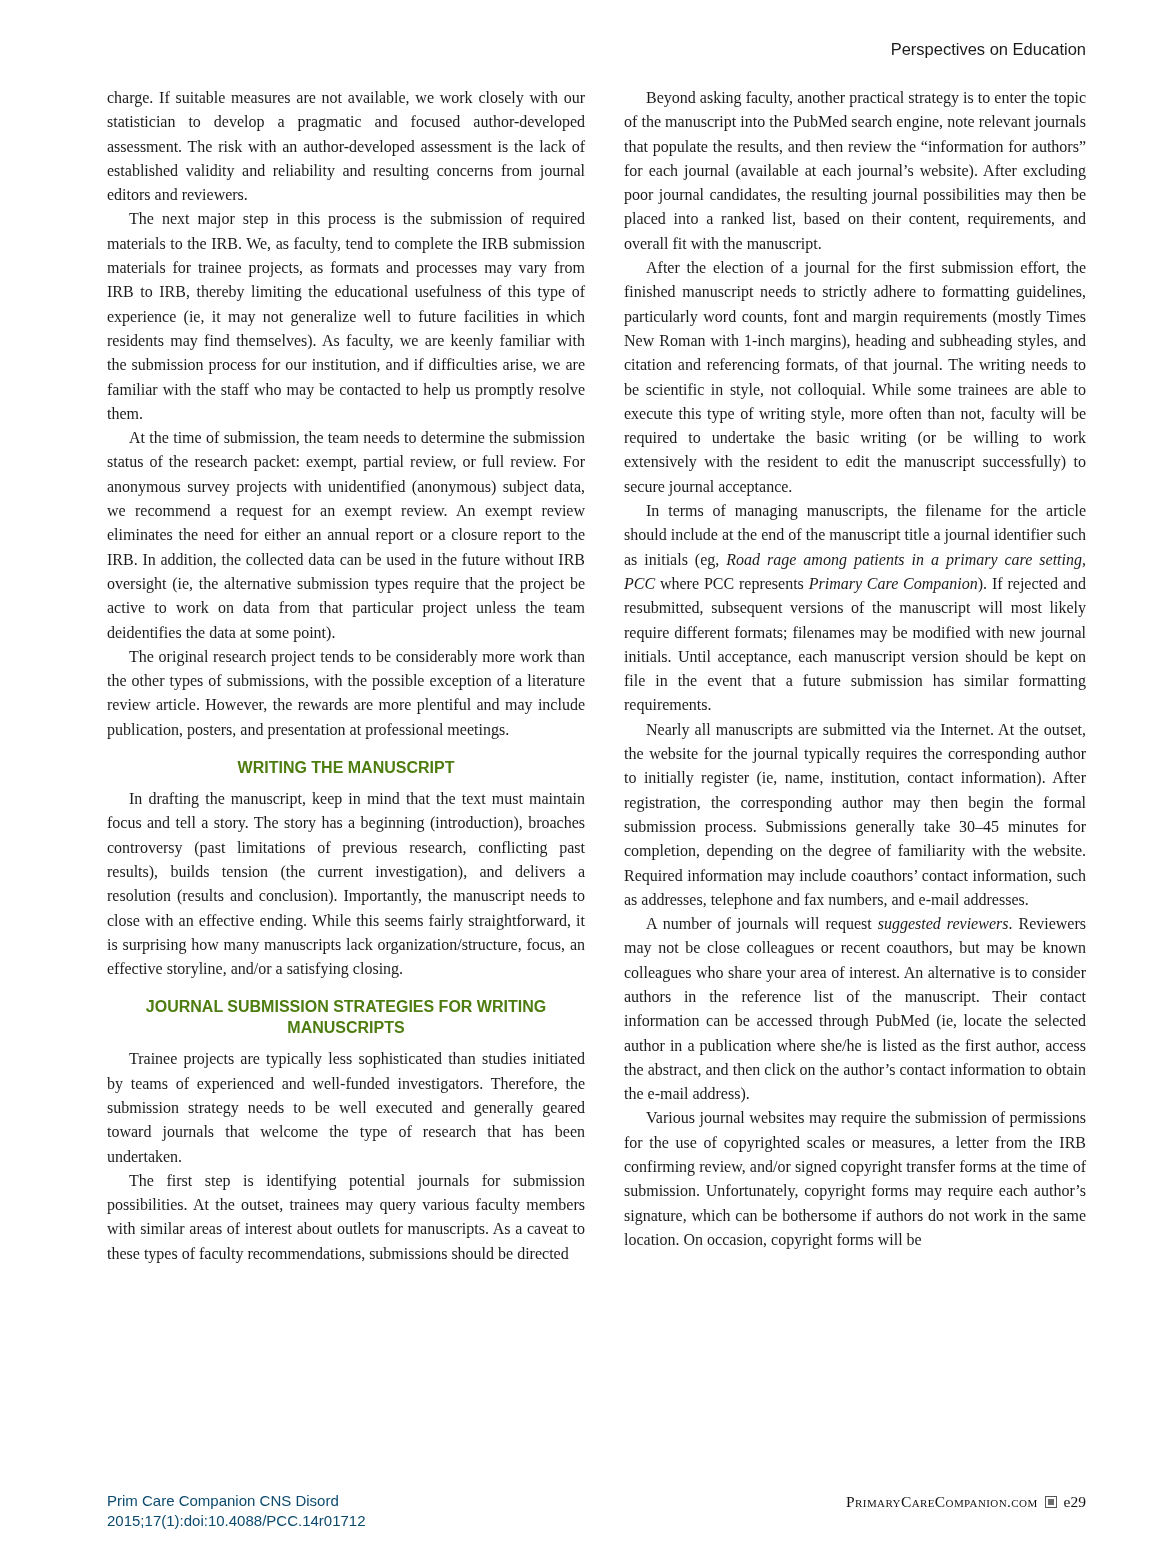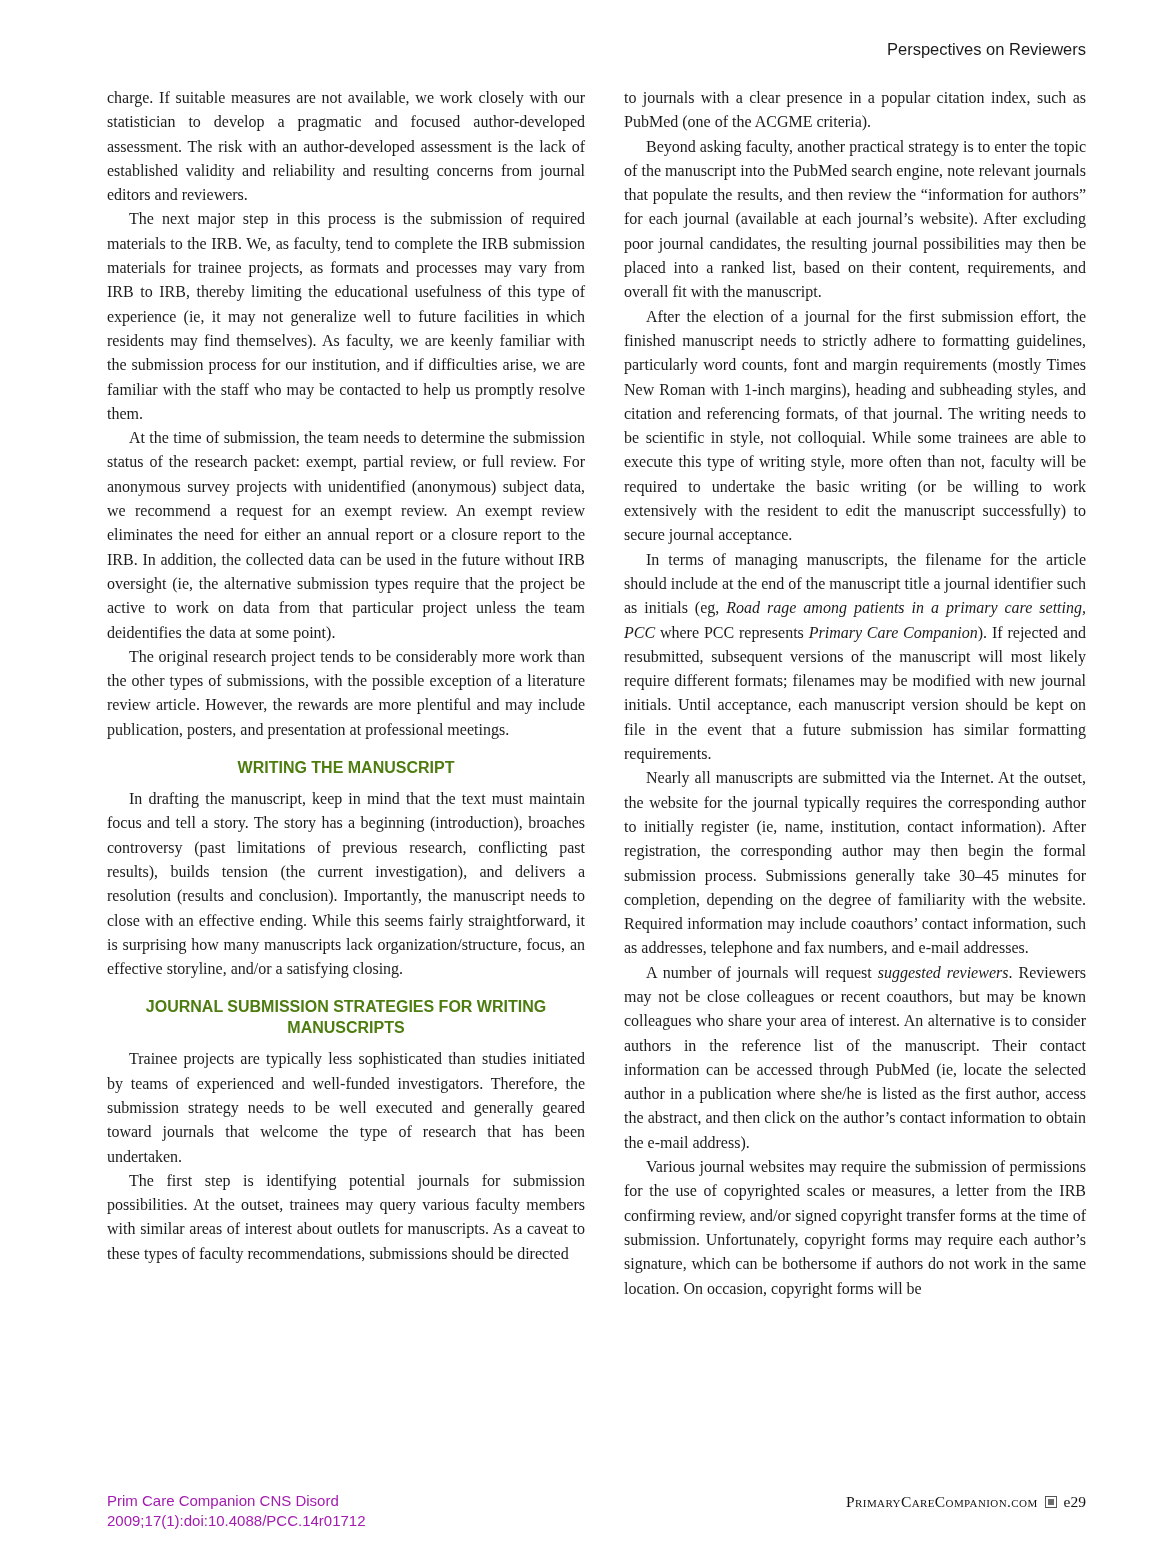--- a/index.html
+++ b/index.html
@@ -47,21 +47,21 @@
     position: absolute;
     left: 107px; right: 84px; top: 1491px;
     display: flex;
     justify-content: space-between;
     align-items: flex-start;
   }
   .footer-left {
     font-family: "Liberation Sans", sans-serif;
     font-size: 15px;
     line-height: 20px;
-    color: #a21caf;
+    color: #0c4a6e;
   }
   .footer-right {
     display: flex;
     align-items: center;
     gap: 7px;
     font-size: 15.5px;
     color: #111;
     padding-top: 2px;
     margin-left: 15px;
   }
@@ -83,52 +83,51 @@
     inset: 2px;
     background: #6d6d6d;
   }
   .page-num { font-weight: 400; }
 </style>
 </head>
 <body>
 
 <div class="page">
 
-  <div class="running-head">Perspectives on Reviewers</div>
+  <div class="running-head">Perspectives on Education</div>
 
   <div class="columns">
 
     <div class="col col-left">
       <p class="body-par">charge. If suitable measures are not available, we work closely with our statistician to develop a pragmatic and focused author-developed assessment. The risk with an author-developed assessment is the lack of established validity and reliability and resulting concerns from journal editors and reviewers.</p>
       <p class="body-par indent">The next major step in this process is the submission of required materials to the IRB. We, as faculty, tend to complete the IRB submission materials for trainee projects, as formats and processes may vary from IRB to IRB, thereby limiting the educational usefulness of this type of experience (ie, it may not generalize well to future facilities in which residents may find themselves). As faculty, we are keenly familiar with the submission process for our institution, and if difficulties arise, we are familiar with the staff who may be contacted to help us promptly resolve them.</p>
       <p class="body-par indent">At the time of submission, the team needs to determine the submission status of the research packet: exempt, partial review, or full review. For anonymous survey projects with unidentified (anonymous) subject data, we recommend a request for an exempt review. An exempt review eliminates the need for either an annual report or a closure report to the IRB. In addition, the collected data can be used in the future without IRB oversight (ie, the alternative submission types require that the project be active to work on data from that particular project unless the team deidentifies the data at some point).</p>
       <p class="body-par indent">The original research project tends to be considerably more work than the other types of submissions, with the possible exception of a literature review article. However, the rewards are more plentiful and may include publication, posters, and presentation at professional meetings.</p>
       <h2 class="section-heading">WRITING THE MANUSCRIPT</h2>
       <p class="body-par indent">In drafting the manuscript, keep in mind that the text must maintain focus and tell a story. The story has a beginning (introduction), broaches controversy (past limitations of previous research, conflicting past results), builds tension (the current investigation), and delivers a resolution (results and conclusion). Importantly, the manuscript needs to close with an effective ending. While this seems fairly straightforward, it is surprising how many manuscripts lack organization/structure, focus, an effective storyline, and/or a satisfying closing.</p>
       <h2 class="section-heading">JOURNAL SUBMISSION STRATEGIES FOR WRITING MANUSCRIPTS</h2>
       <p class="body-par indent">Trainee projects are typically less sophisticated than studies initiated by teams of experienced and well-funded investigators. Therefore, the submission strategy needs to be well executed and generally geared toward journals that welcome the type of research that has been undertaken.</p>
       <p class="body-par indent">The first step is identifying potential journals for submission possibilities. At the outset, trainees may query various faculty members with similar areas of interest about outlets for manuscripts. As a caveat to these types of faculty recommendations, submissions should be directed</p>
     </div>
 
     <div class="col col-right">
-      <p class="body-par">to journals with a clear presence in a popular citation index, such as PubMed (one of the ACGME criteria).</p>
       <p class="body-par indent">Beyond asking faculty, another practical strategy is to enter the topic of the manuscript into the PubMed search engine, note relevant journals that populate the results, and then review the “information for authors” for each journal (available at each journal’s website). After excluding poor journal candidates, the resulting journal possibilities may then be placed into a ranked list, based on their content, requirements, and overall fit with the manuscript.</p>
       <p class="body-par indent">After the election of a journal for the first submission effort, the finished manuscript needs to strictly adhere to formatting guidelines, particularly word counts, font and margin requirements (mostly Times New Roman with 1-inch margins), heading and subheading styles, and citation and referencing formats, of that journal. The writing needs to be scientific in style, not colloquial. While some trainees are able to execute this type of writing style, more often than not, faculty will be required to undertake the basic writing (or be willing to work extensively with the resident to edit the manuscript successfully) to secure journal acceptance.</p>
       <p class="body-par indent"><span>In terms of managing manuscripts, the filename for the article should include at the end of the manuscript title a journal identifier such as initials (eg, </span><em>Road rage among patients in a primary care setting, PCC</em><span> where PCC represents </span><em>Primary Care Companion</em><span>). If rejected and resubmitted, subsequent versions of the manuscript will most likely require different formats; filenames may be modified with new journal initials. Until acceptance, each manuscript version should be kept on file in the event that a future submission has similar formatting requirements.</span></p>
       <p class="body-par indent">Nearly all manuscripts are submitted via the Internet. At the outset, the website for the journal typically requires the corresponding author to initially register (ie, name, institution, contact information). After registration, the corresponding author may then begin the formal submission process. Submissions generally take 30–45 minutes for completion, depending on the degree of familiarity with the website. Required information may include coauthors’ contact information, such as addresses, telephone and fax numbers, and e-mail addresses.</p>
       <p class="body-par indent"><span>A number of journals will request </span><em>suggested reviewers</em><span>. Reviewers may not be close colleagues or recent coauthors, but may be known colleagues who share your area of interest. An alternative is to consider authors in the reference list of the manuscript. Their contact information can be accessed through PubMed (ie, locate the selected author in a publication where she/he is listed as the first author, access the abstract, and then click on the author’s contact information to obtain the e-mail address).</span></p>
       <p class="body-par indent">Various journal websites may require the submission of permissions for the use of copyrighted scales or measures, a letter from the IRB confirming review, and/or signed copyright transfer forms at the time of submission. Unfortunately, copyright forms may require each author’s signature, which can be bothersome if authors do not work in the same location. On occasion, copyright forms will be</p>
     </div>
 
   </div>
 
   <div class="footer">
     <div class="footer-left">
       <div>Prim Care Companion CNS Disord</div>
-      <div>2009;17(1):doi:10.4088/PCC.14r01712</div>
+      <div>2015;17(1):doi:10.4088/PCC.14r01712</div>
     </div>
     <div class="footer-right">
       <span class="site-name">PrimaryCareCompanion.com</span>
       <span class="logo-square"></span>
       <span class="page-num">e29</span>
     </div>
   </div>
 
 </div>
 

